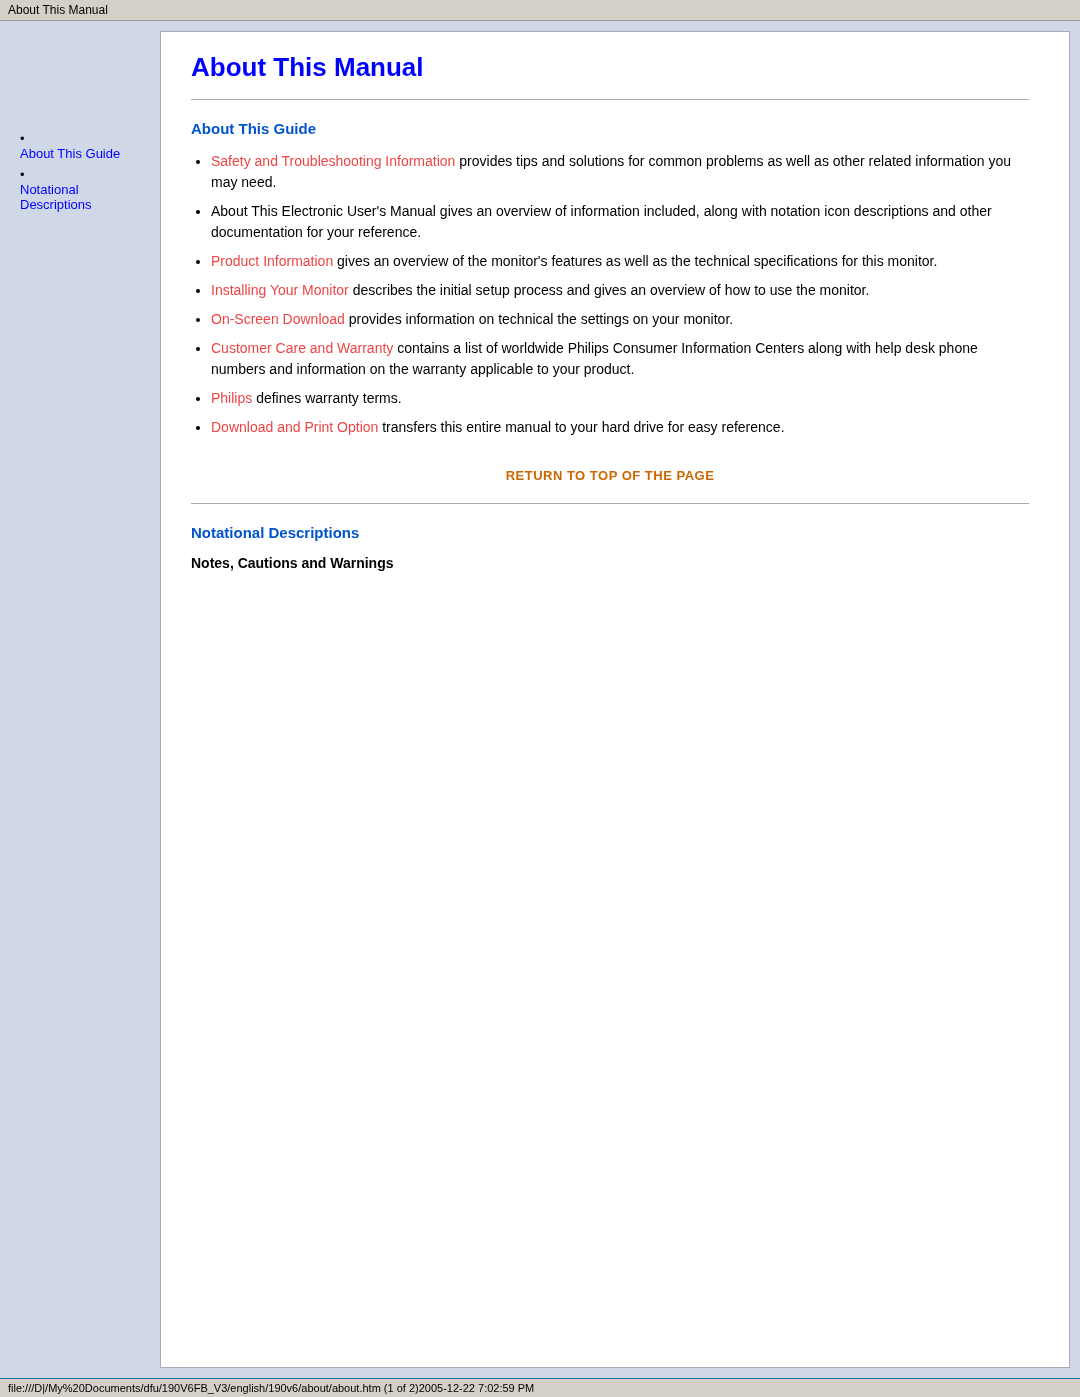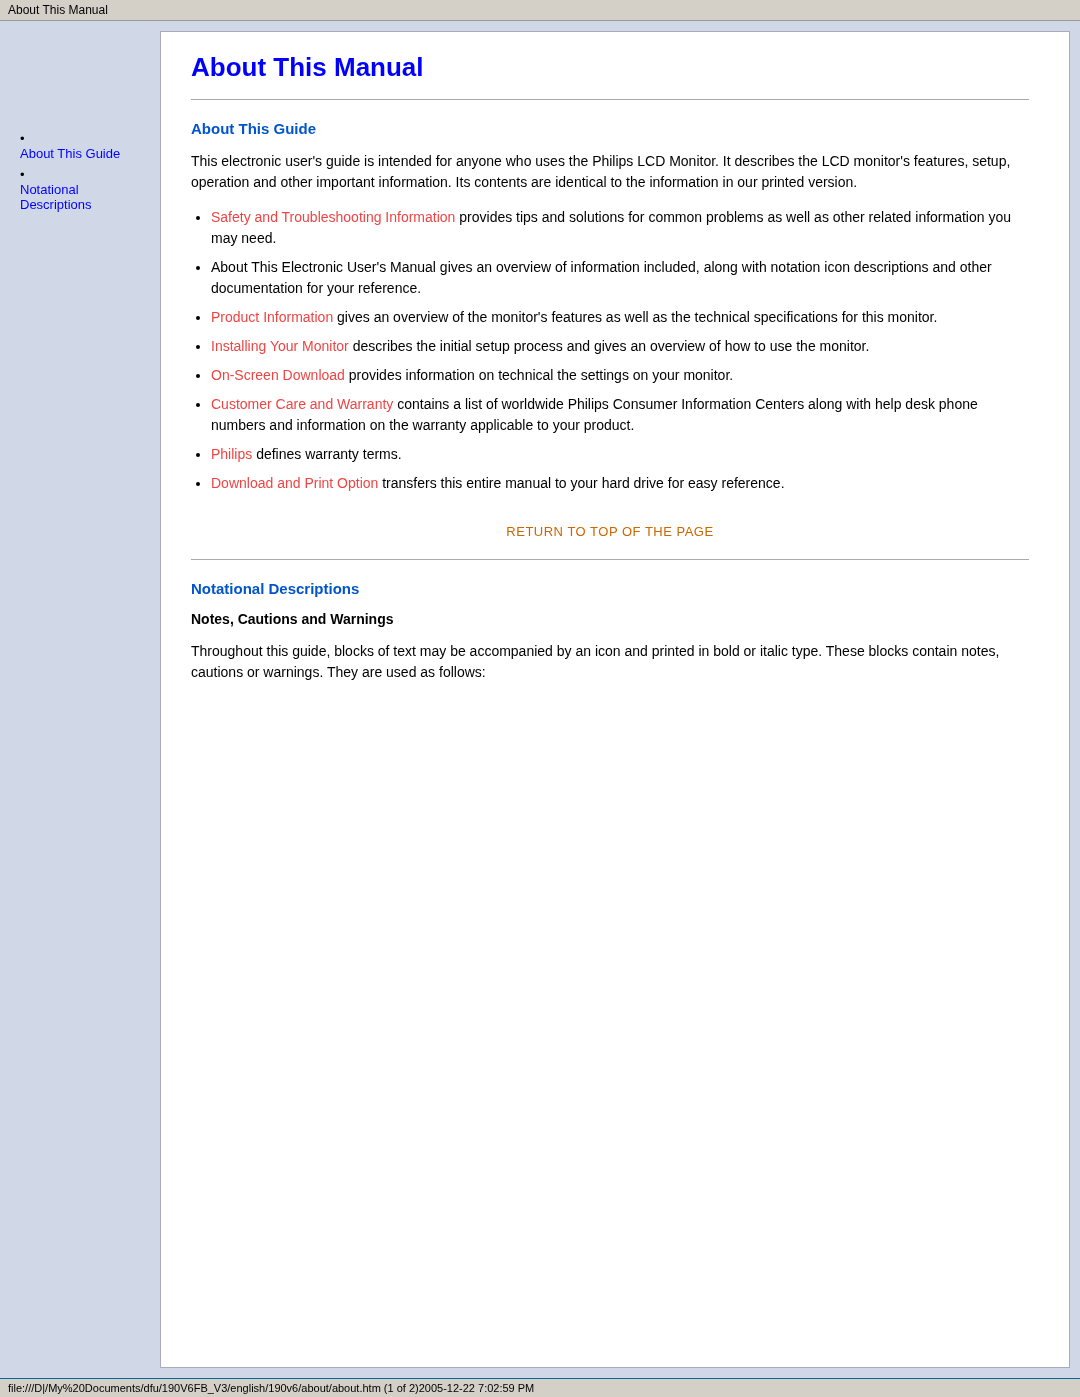--- a/index.html
+++ b/index.html
@@ -128,21 +128,20 @@
 
     .divider2 {
       border: none;
       border-top: 1px solid #aaa;
       margin: 20px 0;
     }
 
     .notes-title {
       font-size: 14px;
       font-weight: bold;
-      margin-bottom: 14px;
       color: #000;
     }
 
     .status-bar {
       background-color: #d4d0c8;
       border-top: 1px solid #0369a1;
       padding: 3px 8px;
       font-size: 11px;
       color: #000;
       margin-top: auto;
@@ -164,21 +163,20 @@
       <span class="sidebar-bullet">• </span><a href="#notational">Notational Descriptions</a>
     </div>
   </div>
 
   <div class="content-area">
     <h1 class="page-title">About This Manual</h1>
     <hr class="divider">
 
     <div id="about-guide">
       <h2 class="section-title">About This Guide</h2>
-      <p class="body-text">This electronic user's guide is intended for anyone who uses the Philips LCD Monitor. It describes the LCD monitor's features, setup, operation and other important information. Its contents are identical to the information in our printed version.</p>
 
       <ul class="bullet-list">
         <li>
           <a class="link-blue" href="#">Safety and Troubleshooting Information</a>
           <span> provides tips and solutions for common problems as well as other related information you may need.</span>
         </li>
         <li>
           <span>About This Electronic User's Manual gives an overview of information included, along with notation icon descriptions and other documentation for your reference.</span>
         </li>
         <li>
@@ -201,31 +199,30 @@
           <a class="link-blue" href="#">Philips</a>
           <span> defines warranty terms.</span>
         </li>
         <li>
           <a class="link-blue" href="#">Download and Print Option</a>
           <span> transfers this entire manual to your hard drive for easy reference.</span>
         </li>
       </ul>
 
       <div class="return-link">
-        <a href="#" style="color:#cc6600; text-decoration:none; font-weight:normal; letter-spacing:0.5px;">
+        <a href="#" style="color:#cc6600; text-decoration:none; font-weight:bold; letter-spacing:0.5px;">
           <span>RETURN TO TOP OF THE PAGE</span>
         </a>
       </div>
     </div>
 
     <hr class="divider2">
 
     <div id="notational">
       <h2 class="section-title">Notational Descriptions</h2>
       <p class="notes-title">Notes, Cautions and Warnings</p>
-      <p class="body-text">Throughout this guide, blocks of text may be accompanied by an icon and printed in bold or italic type. These blocks contain notes, cautions or warnings. They are used as follows:</p>
     </div>
   </div>
 </div>
 
 <div class="status-bar">
   <span>file:///D|/My%20Documents/dfu/190V6FB_V3/english/190v6/about/about.htm (1 of 2)2005-12-22 7:02:59 PM</span>
 </div>
 
 </body></html>

